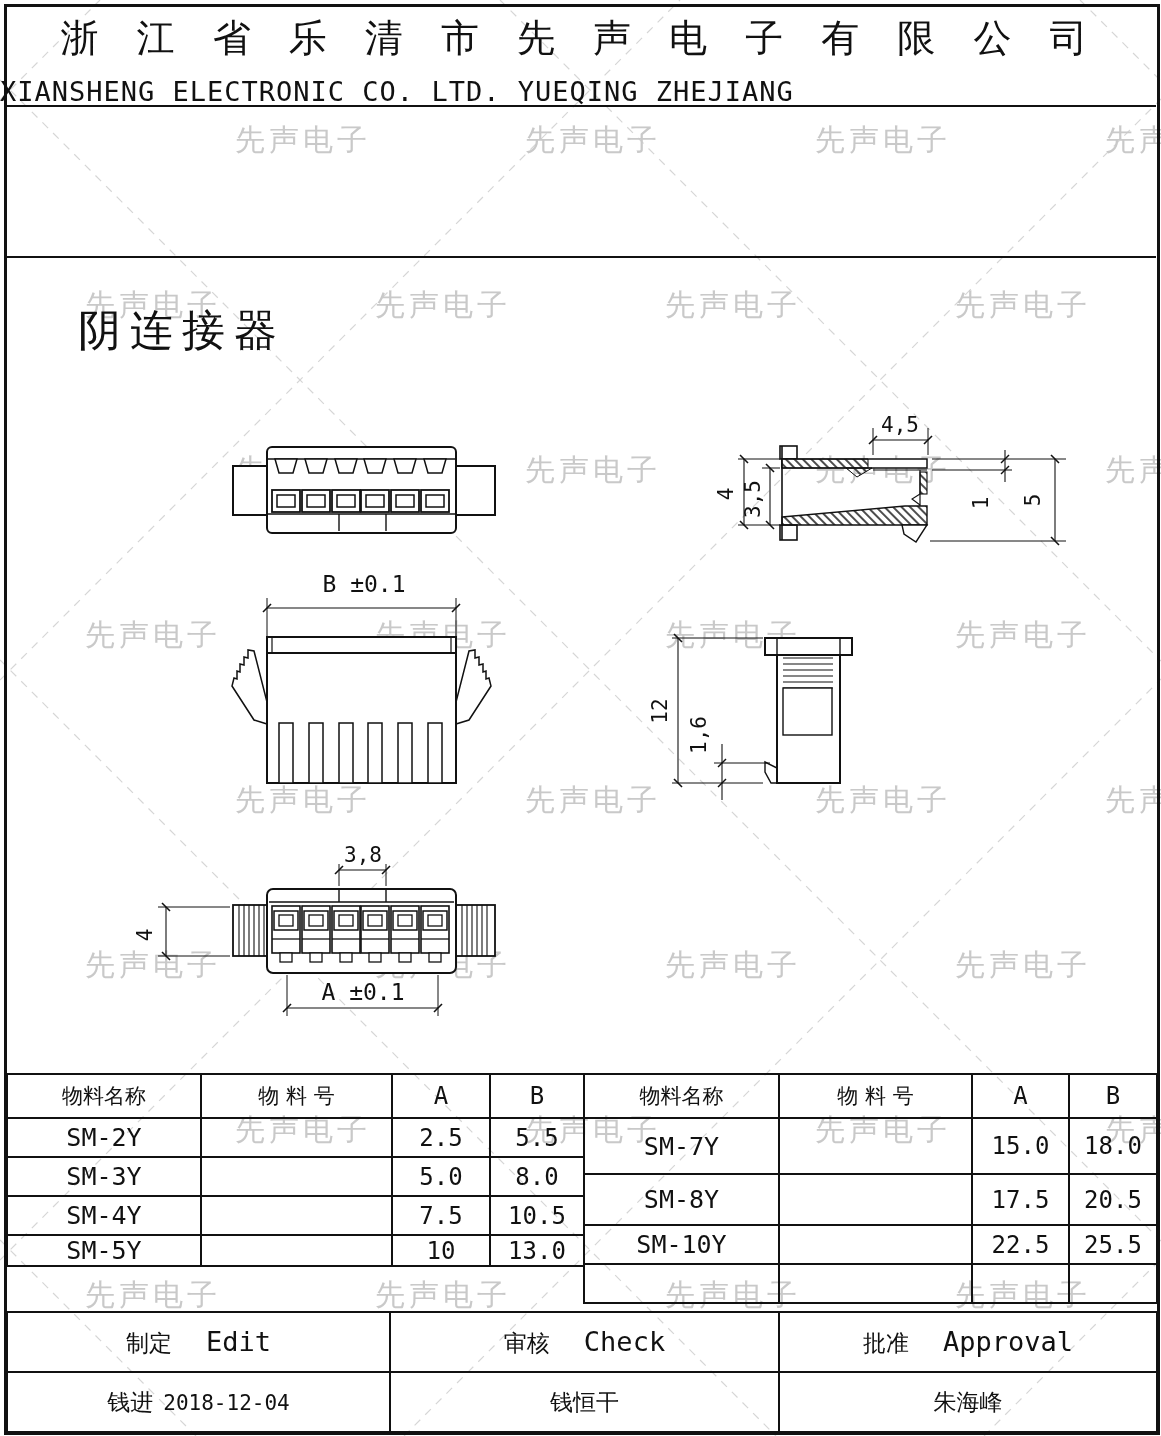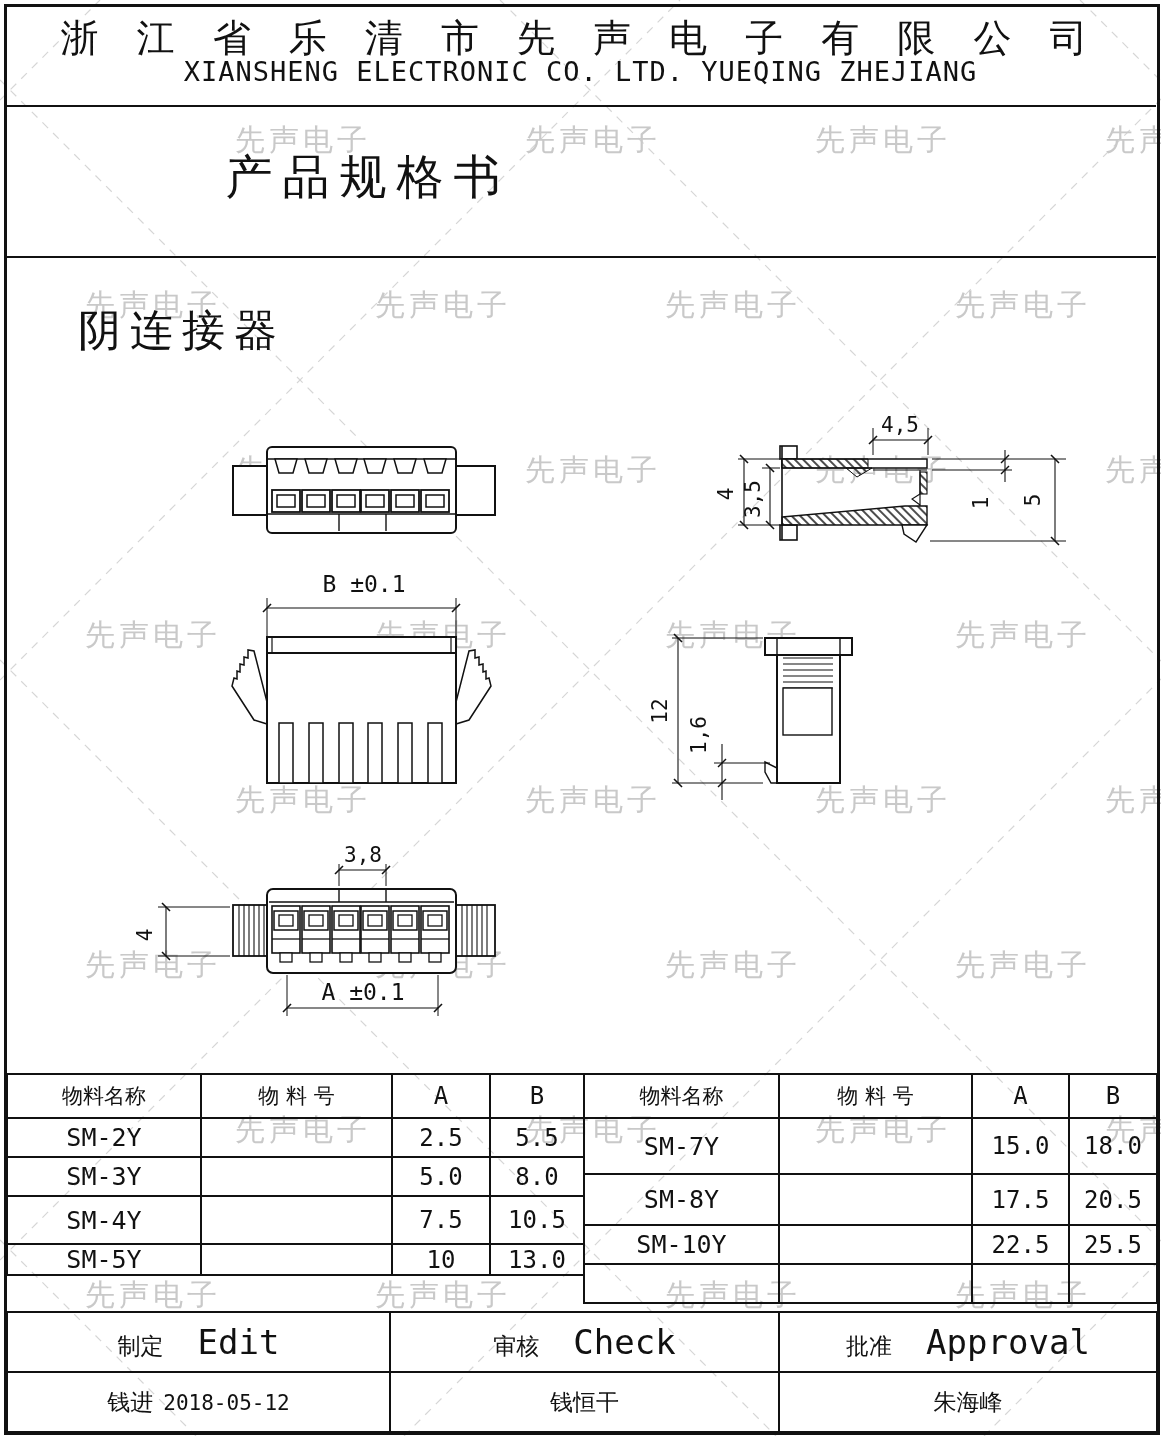--- a/index.html
+++ b/index.html
@@ -9,37 +9,37 @@
     overflow:hidden;margin:0 auto;
   }
   .cn{font-family:"DejaVu Serif","Liberation Serif",serif;}
   .cad{font-family:"DejaVu Sans Mono","Liberation Mono",monospace;}
   .abs{position:absolute;}
   .pageborder{position:absolute;left:4px;top:4px;width:1150px;height:1425px;
     border:3px solid #111;z-index:3;pointer-events:none;}
   .hline{position:absolute;left:5px;width:1151px;height:2px;background:#111;z-index:2;}
   .company-cn{left:0;top:13px;width:1161px;text-align:center;font-size:38px;
     letter-spacing:13px;white-space:nowrap;z-index:2;}
-  .company-en{left:0;top:56px;width:1161px;text-align:center;font-size:27px;
+  .company-en{left:0;top:76px;width:1161px;font-size:27px;
     letter-spacing:1px;z-index:2;}
   .doc-title{left:6px;top:146px;width:724px;text-align:center;font-size:47px;
     letter-spacing:10px;z-index:2;}
   .section-title{left:78px;top:302px;font-size:43px;letter-spacing:9px;z-index:2;}
   table{border-collapse:collapse;table-layout:fixed;z-index:2;position:absolute;}
   td{border:2px solid #111;text-align:center;vertical-align:middle;padding:0;overflow:hidden;}
   .infotable{left:728px;top:105px;width:428px;height:153px;}
   .infotable td{height:37px;}
   .infotable .lbl{font-size:21px;white-space:pre;}
   .infotable .val{font-size:24px;}
   .ptable td{font-size:24px;}
   .ptable .hdr-cn{font-size:21px;white-space:pre;}
   .ptable .hdr-ab{font-size:24px;}
   .ptable .pname{font-size:25px;}
   .ftable .lblcell{font-size:23px;}
-  .ftable .en{font-size:34px;margin-left:34px;}
+  .ftable .en{font-size:27px;margin-left:34px;}
   .ftable .signcell{font-size:23px;}
   .ftable .date{font-size:21px;margin-left:10px;}
   svg text{fill:#111;}
   .dtx{font-family:"DejaVu Sans Mono","Liberation Mono",monospace;font-size:21px;text-anchor:middle;}
   .dtxb{font-family:"DejaVu Sans Mono","Liberation Mono",monospace;font-size:23px;text-anchor:middle;}
   .wmtx{font-family:"DejaVu Serif","Liberation Serif",serif;font-size:30px;
     letter-spacing:4px;fill:#c9c9c9;}
 </style>
 </head>
 <body>
@@ -272,21 +272,20 @@
 
       <line x1="287" y1="975" x2="287" y2="1016" stroke="#111" stroke-width="1"></line>
       <line x1="438" y1="975" x2="438" y2="1016" stroke="#111" stroke-width="1"></line>
       <line x1="287" y1="1008" x2="438" y2="1008" stroke="#111" stroke-width="1.1" marker-start="url(#tick)" marker-end="url(#tick)"></line>
       <text class="dtxb" x="363" y="1000">A ±0.1</text>
     </g>
   </svg>
 
   <div class="abs cn company-cn">浙 江 省 乐 清 市 先 声 电 子 有 限 公 司</div>
   <div class="abs cad company-en">XIANSHENG ELECTRONIC CO. LTD. YUEQING ZHEJIANG</div>
-  <div class="abs cn doc-title">产品规格书</div>
 
 
   <div class="abs cn section-title">阴连接器</div>
 
   <table class="ptable" style="left:6px;top:1073px;width:577px;">
     <colgroup>
         <col style="width:194px">
         <col style="width:191px">
         <col style="width:98px">
         <col style="width:94px">
@@ -303,21 +302,21 @@
       <td></td>
       <td class="cad">2.5</td>
       <td class="cad">5.5</td>
     </tr>
     <tr style="height:39px;">
       <td class="cad pname">SM-3Y</td>
       <td></td>
       <td class="cad">5.0</td>
       <td class="cad">8.0</td>
     </tr>
-    <tr style="height:48px;">
+    <tr style="height:39px;">
       <td class="cad pname">SM-4Y</td>
       <td></td>
       <td class="cad">7.5</td>
       <td class="cad">10.5</td>
     </tr>
     <tr style="height:21px;">
       <td class="cad pname">SM-5Y</td>
       <td></td>
       <td class="cad">10</td>
       <td class="cad">13.0</td>
@@ -379,21 +378,21 @@
       </td>
       <td class="lblcell">
         <span class="cn">审核</span><span class="cad en">Check</span>
       </td>
       <td class="lblcell">
         <span class="cn">批准</span><span class="cad en">Approval</span>
       </td>
     </tr>
     <tr style="height:60px;">
       <td class="signcell">
-        <span class="cn">钱进</span><span class="cad date">2018-05-12</span>
+        <span class="cn">钱进</span><span class="cad date">2018-12-04</span>
       </td>
       <td class="signcell">
         <span class="cn">钱恒干</span>
       </td>
       <td class="signcell">
         <span class="cn">朱海峰</span>
       </td>
     </tr>
   </tbody>
     </table>

